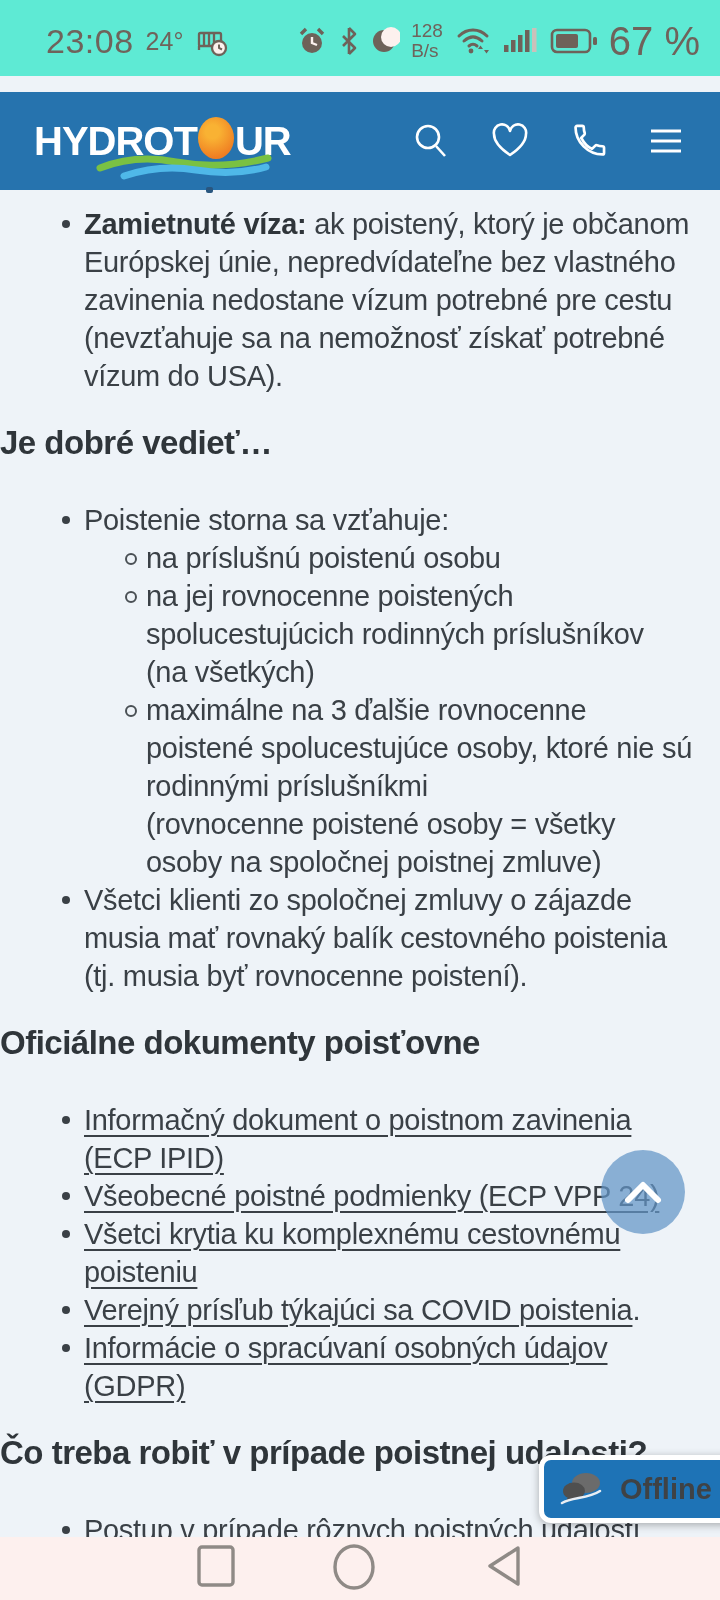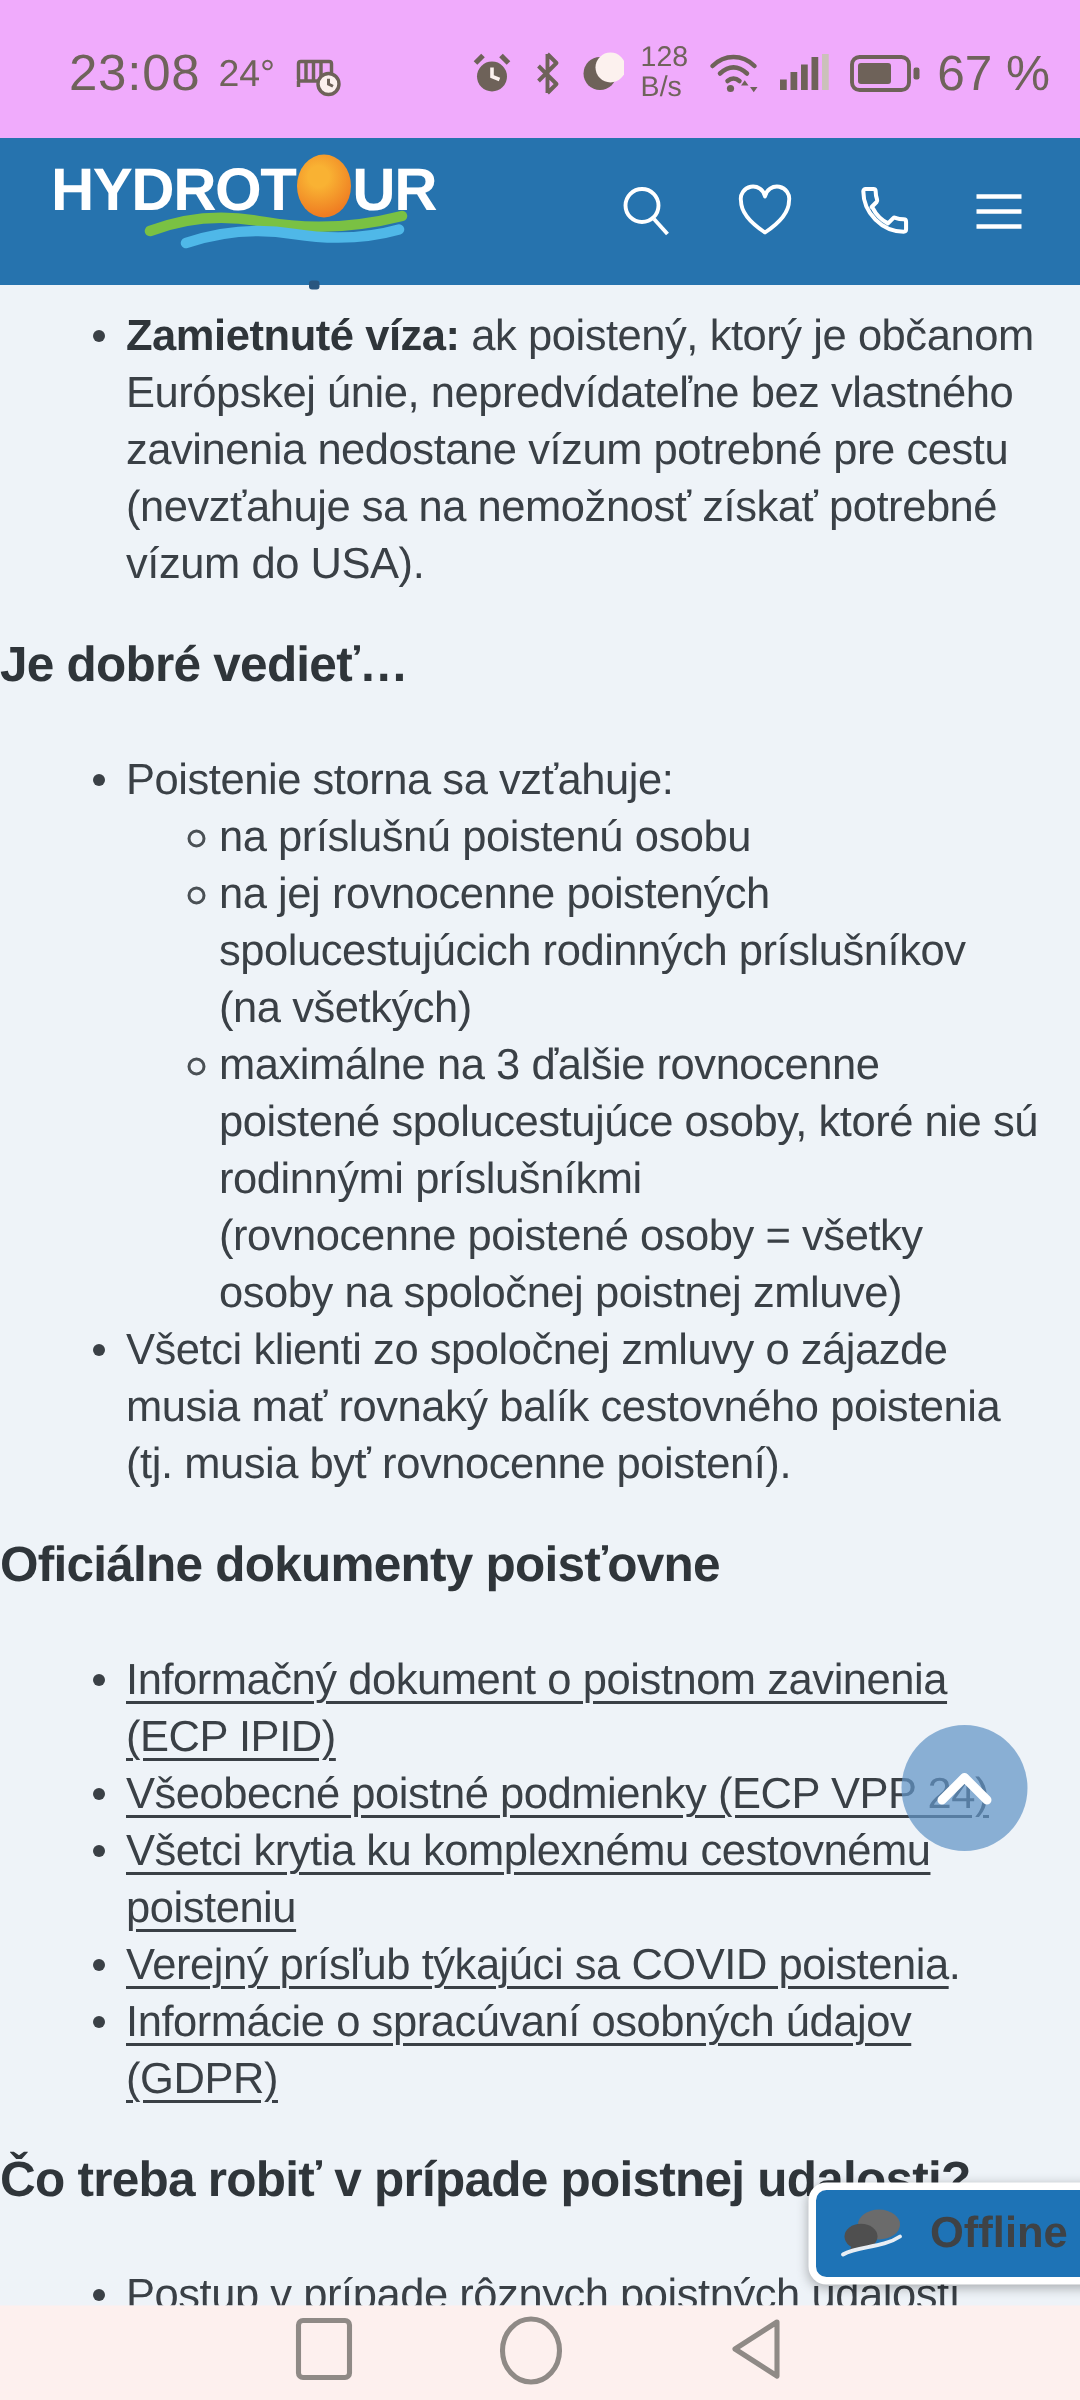--- a/index.html
+++ b/index.html
@@ -5,35 +5,35 @@
   * { margin:0; padding:0; box-sizing:border-box; }
   html,body { width:720px; height:1600px; }
   body {
     position:relative; overflow:hidden;
     background:#eef3f8;
     font-family:"Liberation Sans", sans-serif;
     color:#3a4046;
   }
   
   .status-bar {
-    position:absolute; left:0; top:0; width:720px; height:92px;
-    background:#f0abfc; display:flex; align-items:center; justify-content:space-between;
+    position:absolute; left:0; top:0; width:720px; height:76px;
+    background:#5eead4; display:flex; align-items:center; justify-content:space-between;
     padding:6px 20px 0 46px; color:#6f635b;
   }
   .sb-left { display:flex; align-items:center; gap:12px; }
   .sb-time { font-size:34px; letter-spacing:.5px; }
   .sb-temp { font-size:25px; }
   .sb-right { display:flex; align-items:center; gap:11px; }
   .sb-rate { font-size:19px; line-height:20px; text-align:left; }
-  .sb-batt-text { font-size:33px; }
+  .sb-batt-text { font-size:40px; }
   .sicon { display:block; }
   
   .header {
     position:absolute; left:0; top:92px; width:720px; height:98px;
-    background:#2673ae; display:flex; align-items:flex-start;
+    background:#2673ae; display:flex; align-items:center;
   }
   .logo { position:relative; margin-left:34px; display:flex; align-items:center; height:70px; }
   .logo-txt { color:#fff; font-weight:bold; font-size:40px; letter-spacing:-1px; }
   .logo-sun { width:36px; height:42px; border-radius:50%;
     background:radial-gradient(circle at 40% 35%, #f9b233 20%, #ef7d22 75%);
     margin:0 1px 6px 1px; }
   .logo-waves { position:absolute; left:62px; top:46px; }
   .header-icons { position:absolute; right:36px; top:0; height:98px; display:flex; align-items:center; gap:40px; }
   .hicon { display:block; }
   

